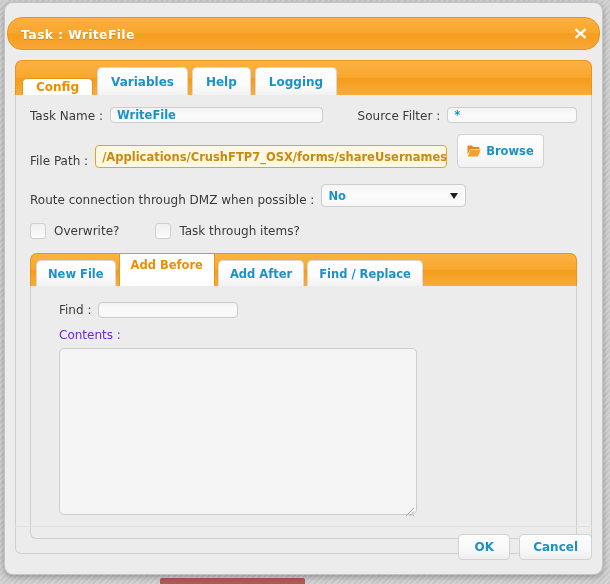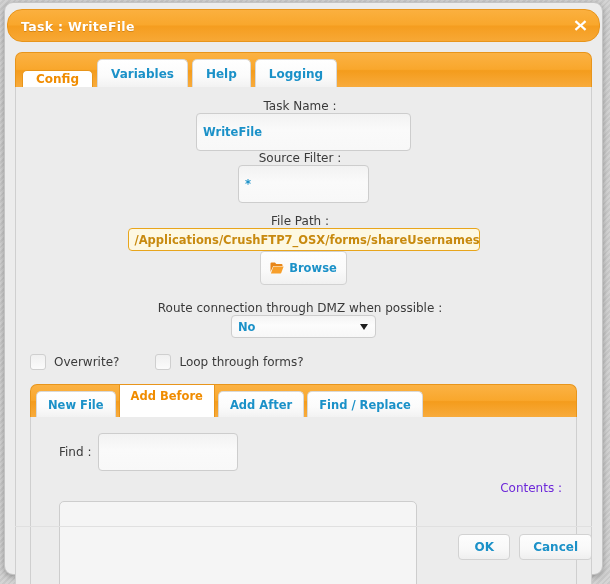--- a/index.html
+++ b/index.html
@@ -38,21 +38,21 @@
     border-radius: 9px;
     box-shadow: 0 2px 6px rgba(0,0,0,0.30);
     display: flex;
     flex-direction: column;
   }
 
   
   .titlebar {
     position: relative;
     height: 33px;
-    margin: 6px 2px 0 2px;
+    margin: 14px 2px 0 2px;
     border-radius: 15px;
     background: linear-gradient(to bottom, #fbb03f 0%, #f9a72c 48%, #f59d1f 52%, #f7a835 100%);
     border: 1px solid #e8951b;
     flex: none;
   }
   .titlebar-text {
     position: absolute;
     left: 13px; top: 50%;
     transform: translateY(-50%);
     color: #ffffff;
@@ -128,33 +128,32 @@
     background: #ececec;
     border: 1px solid #cfcfcf;
     border-top: none;
     border-radius: 0 0 6px 6px;
     padding: 12px 14px 14px 14px;
   }
 
   
   .row {
     display: flex;
-    align-items: center;
+    align-items: flex-end;
     margin-bottom: 11px;
-    flex-direction: column;
   }
   .row.tight { margin-bottom: 9px; }
   .lbl {
     font-size: 12px;
     color: #3a3a3a;
     white-space: nowrap;
     margin-right: 7px;
   }
   .field {
-    height: 38px;
+    height: 16px;
     background: linear-gradient(to bottom, #f2f2f2 0%, #fafafa 45%, #f8f8f8 100%);
     border: 1px solid #cdcdcd;
     border-radius: 4px;
     font-size: 11.5px;
     font-weight: bold;
     color: #1b91c8;
     padding: 0 6px;
     display: flex;
     align-items: center;
     font-family: "DejaVu Sans", "Liberation Sans", sans-serif;
@@ -258,22 +257,21 @@
     padding: 0 11px;
     margin-right: 3px;
   }
   .tabbar-inner .tab.active { height: 44px; }
 
   .tabcontent-inner {
     background: #ececec;
     border: 1px solid #cfcfcf;
     border-top: none;
     border-radius: 0 0 6px 6px;
-    padding: 12px 14px 6px 14px;
-    text-align: right;
+    padding: 12px 14px 23px 14px;
   }
   .find-row {
     display: flex;
     align-items: center;
     margin: 4px 0 10px 14px;
   }
   .contents-label {
     font-size: 12px;
     color: #6d28d9;
     margin: 0 0 6px 14px;
@@ -380,21 +378,21 @@
             <span>No</span>
             <span class="arrow"></span>
           </div>
         </div>
 
         <div class="checkrow">
           <div class="checkbox"></div>
           <span class="lbl">Overwrite?</span>
           <div class="check-gap"></div>
           <div class="checkbox"></div>
-          <span class="lbl">Loop through forms?</span>
+          <span class="lbl">Task through items?</span>
         </div>
 
         <div class="tabpanel-inner">
           <div class="tabbar-inner">
             <div class="tab">New File</div>
             <div class="tab active">Add Before</div>
             <div class="tab">Add After</div>
             <div class="tab">Find / Replace</div>
           </div>
 

